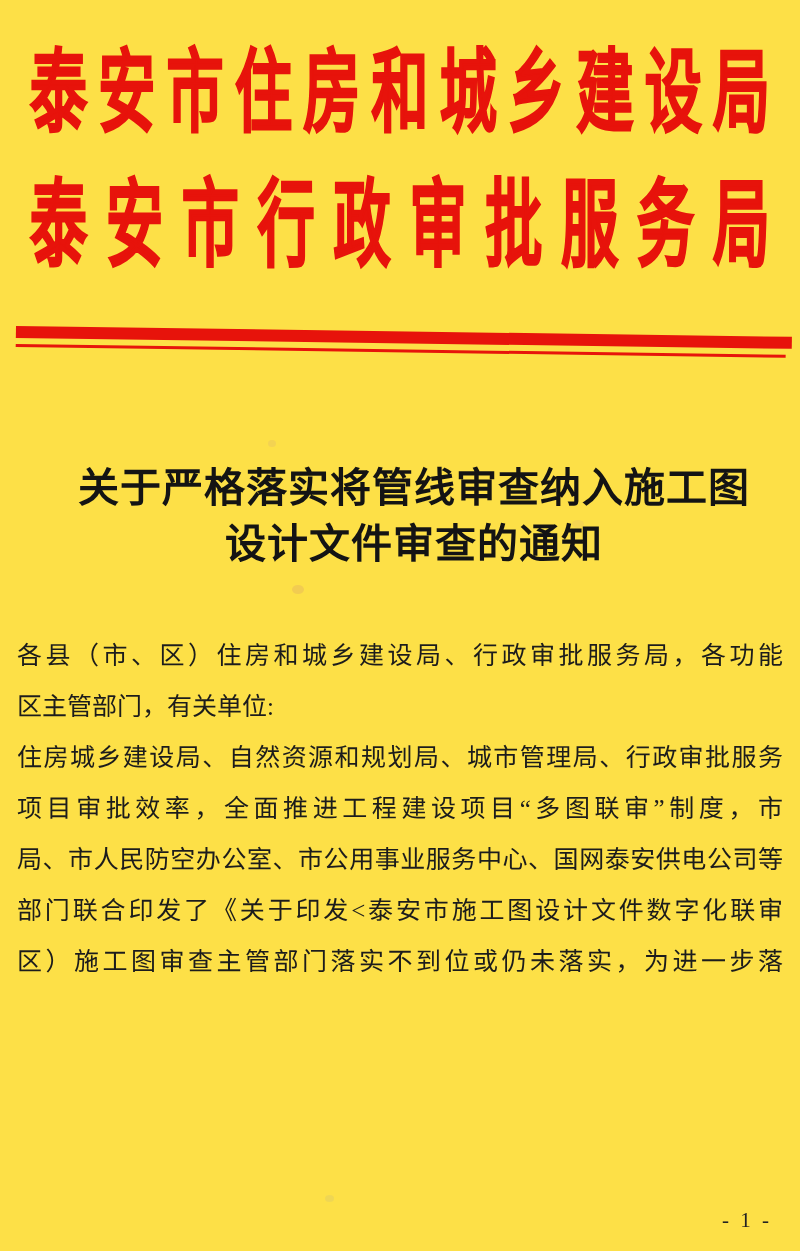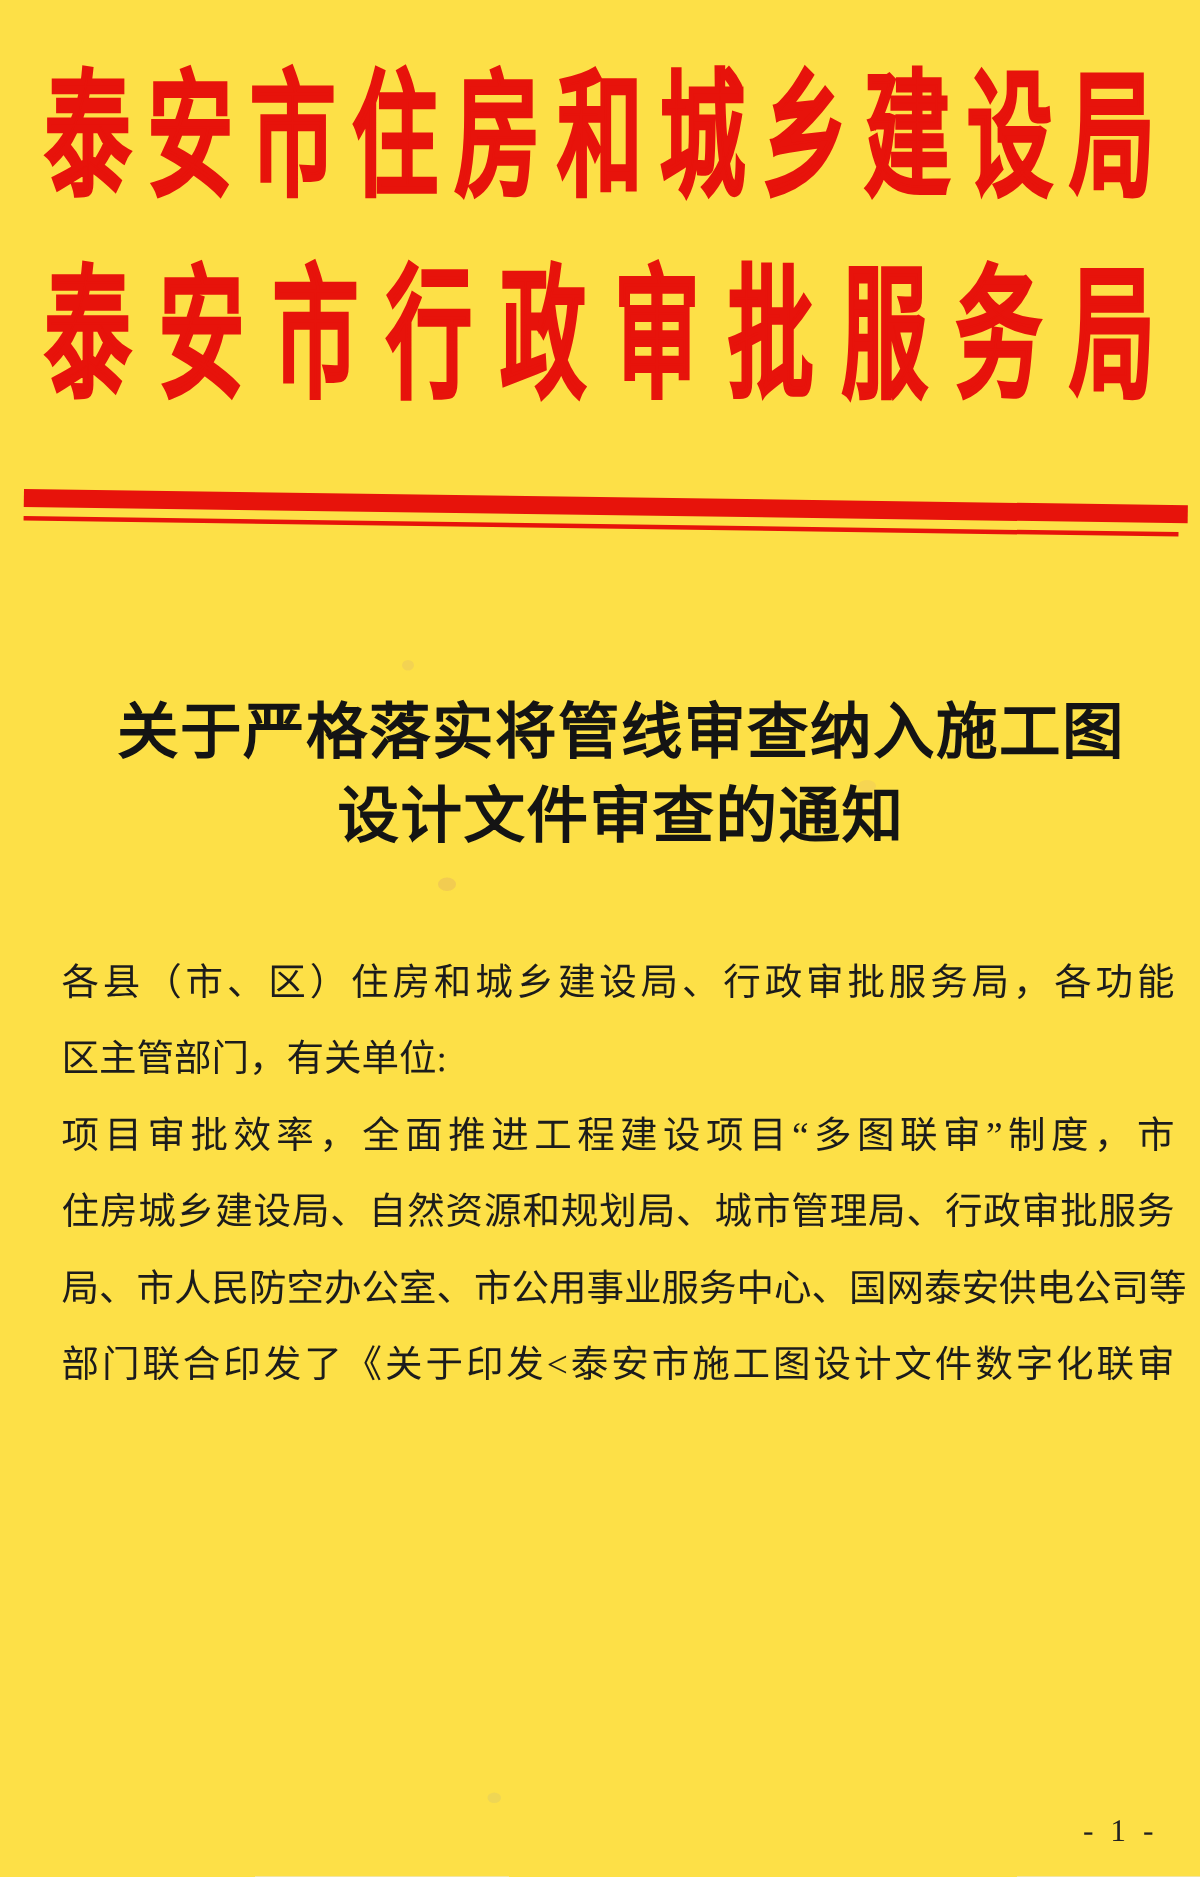--- a/index.html
+++ b/index.html
@@ -69,21 +69,20 @@
     width: 766px;
     font-size: 25px;
     color: #1c1c1c;
   }
   .text-block .line {
     height: 51px;
     line-height: 51px;
     text-align: justify;
     text-align-last: justify;
     white-space: nowrap;
-    margin-left: 24px;
   }
   .text-block .line.no-just { text-align: right; text-align-last: left; }
   .text-block .line.indent  { text-indent: 2.5em; }
 
   
   .page-number {
     position: absolute;
     top: 1208px;
     right: 28px;
     font-size: 21px;
@@ -117,24 +116,25 @@
 
   <div class="doc-title">
     <div>关于严格落实将管线审查纳入施工图</div>
     <div>设计文件审查的通知</div>
   </div>
 
   <div class="text-block">
     <div class="line">各县（市、区）住房和城乡建设局、行政审批服务局，各功能</div>
     <div class="line no-just">区主管部门，有关单位:</div>
 
+    <div class="line">住房城乡建设局、自然资源和规划局、城市管理局、行政审批服务</div>
     <div class="line">项目审批效率，全面推进工程建设项目“多图联审”制度，市</div>
-    <div class="line">住房城乡建设局、自然资源和规划局、城市管理局、行政审批服务</div>
     <div class="line">局、市人民防空办公室、市公用事业服务中心、国网泰安供电公司等</div>
     <div class="line">部门联合印发了《关于印发&lt;泰安市施工图设计文件数字化联审</div>
+    <div class="line">区）施工图审查主管部门落实不到位或仍未落实，为进一步落</div>
   </div>
 
   <div class="page-number">- 1 -</div>
 
   <div class="speckle speckle-1"></div>
   <div class="speckle speckle-2"></div>
   <div class="speckle speckle-3"></div>
   <div class="speckle speckle-4"></div>
 
 </div>

